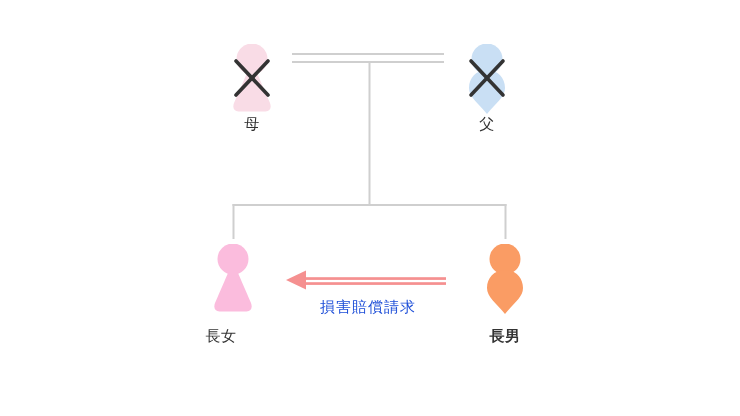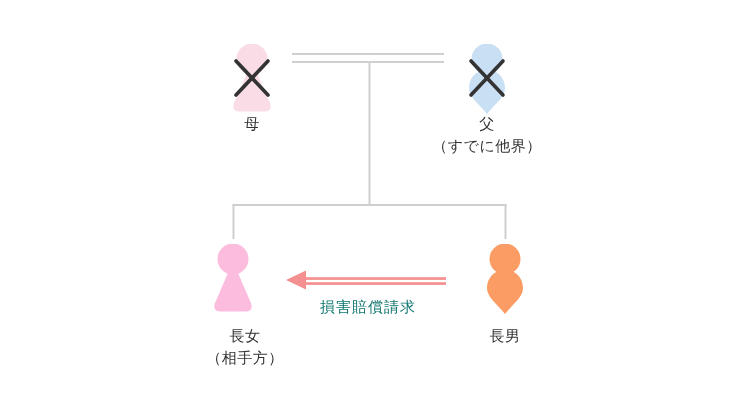--- a/index.html
+++ b/index.html
@@ -23,21 +23,21 @@
     color: #333333;
     font-size: 15px;
     line-height: 22px;
     letter-spacing: 0.5px;
     white-space: nowrap;
   }
   .arrow-label {
     position: absolute;
     width: 170px;
     text-align: center;
-    color: #0f766e;
+    color: #1d4ed8;
     font-size: 15px;
     letter-spacing: 1px;
     white-space: nowrap;
   }
   svg { display: block; }
 </style>
 </head>
 <body>
 
 <div id="canvas">
@@ -66,37 +66,35 @@
   <svg class="abs" style="left:467px;top:44px;" width="40" height="70" viewBox="0 0 40 70">
     <circle cx="20" cy="15" r="15.5" fill="#c9dff4"></circle>
     <path d="M20 26 C31 26 38 34 38 44 C38 53 29 59 20 70 C11 59 2 53 2 44 C2 34 9 26 20 26 Z" fill="#c9dff4"></path>
     <g stroke-width="3.6" stroke-linecap="round">
       <line x1="4" y1="17" x2="36" y2="51" stroke="#333333"></line>
       <line x1="36" y1="17" x2="4" y2="51" stroke="#333333"></line>
     </g>
   </svg>
   <div class="person-label" style="left:402px;top:113px;">
     <div>父</div>
-    <div>（すでに他界）</div>
   </div>
 
   <svg class="abs" style="left:213px;top:244px;" width="40" height="70" viewBox="0 0 40 70">
     <circle cx="20" cy="15" r="15.5" fill="#fbbcdd"></circle>
     <path d="M15 29 Q20 27 25 29 L38 59 Q40.5 66.5 33.5 67.5 L6.5 67.5 Q-0.5 66.5 2 59 Z" fill="#fbbcdd"></path>
   </svg>
-  <div class="person-label" style="left:160px;top:325px;">
+  <div class="person-label" style="left:136px;top:325px;">
     <div>長女</div>
-    <div>（相手方）</div>
   </div>
 
   <svg class="abs" style="left:485px;top:244px;" width="40" height="70" viewBox="0 0 40 70">
     <circle cx="20" cy="15" r="15.5" fill="#fa9c64"></circle>
     <path d="M20 26 C31 26 38 34 38 44 C38 53 29 59 20 70 C11 59 2 53 2 44 C2 34 9 26 20 26 Z" fill="#fa9c64"></path>
   </svg>
-  <div class="person-label" style="left:420px;top:325px;">
+  <div class="person-label" style="left:420px;top:325px;font-weight:bold;">
     <div>長男</div>
   </div>
 
   <svg class="abs" style="left:286px;top:270px;" width="162" height="20" viewBox="0 0 162 20">
     <polygon points="0,10 20,0.5 20,19.5" fill="#f59090"></polygon>
     <rect x="18" y="7.2" width="142" height="2.7" fill="#f59090"></rect>
     <rect x="18" y="12.2" width="142" height="2.7" fill="#f59090"></rect>
   </svg>
   <div class="arrow-label" style="left:283px;top:298px;">損害賠償請求</div>
 

